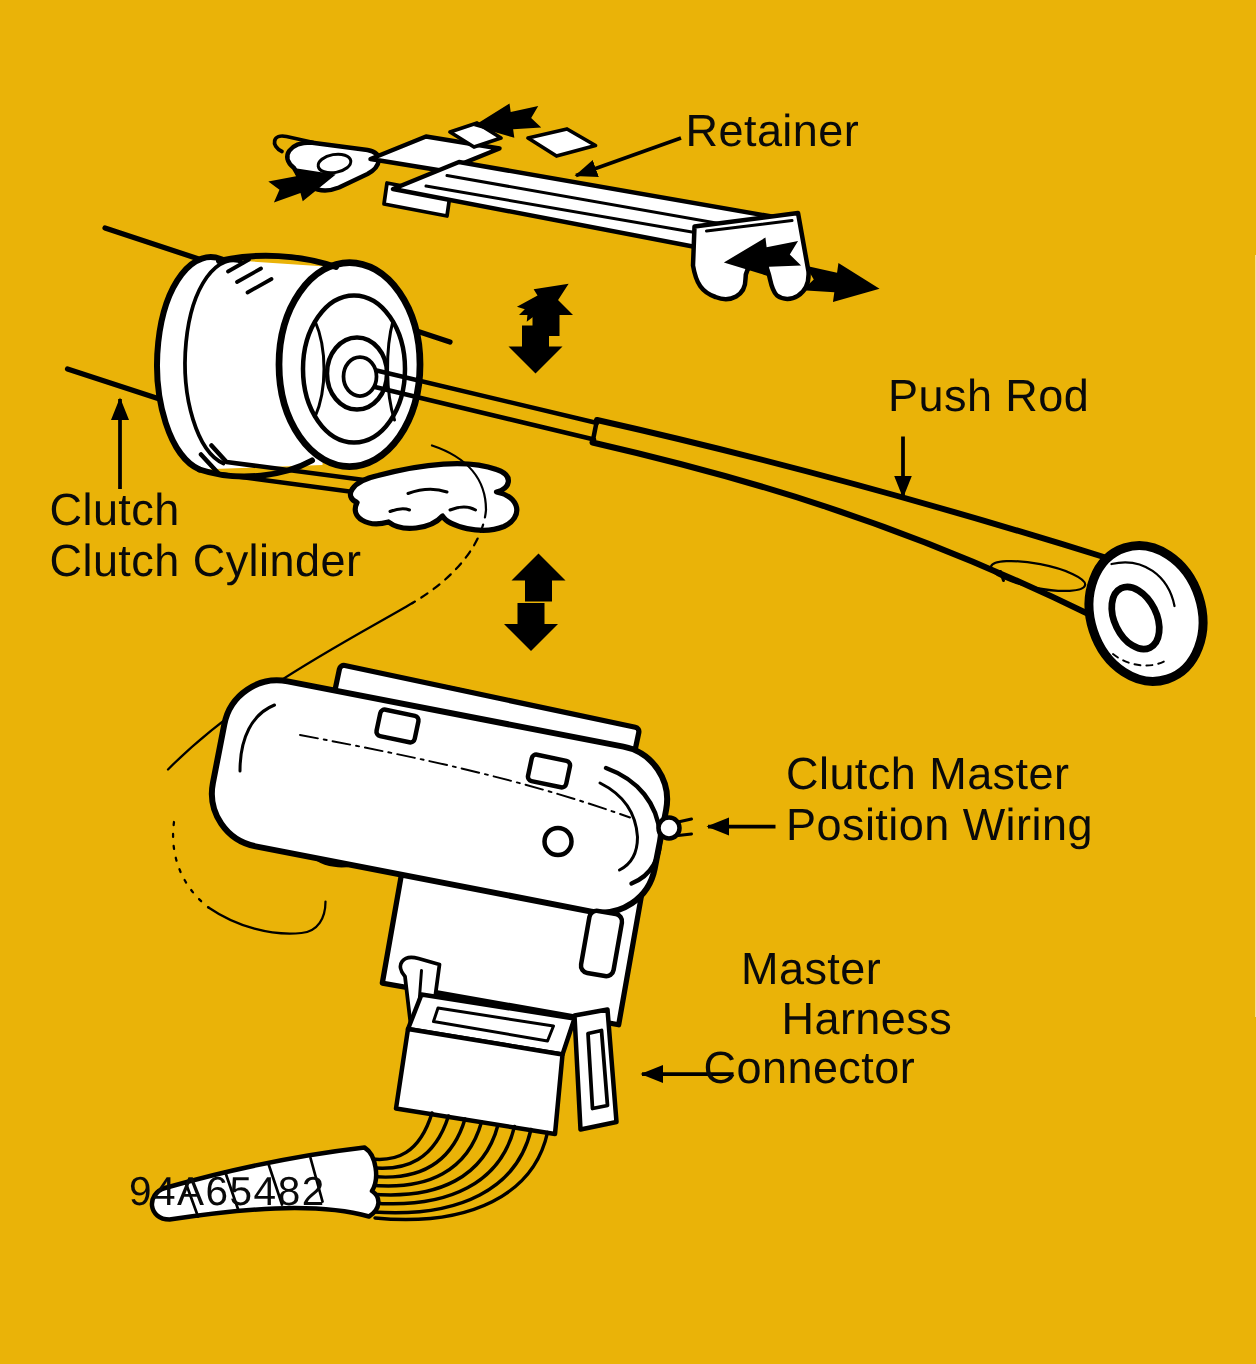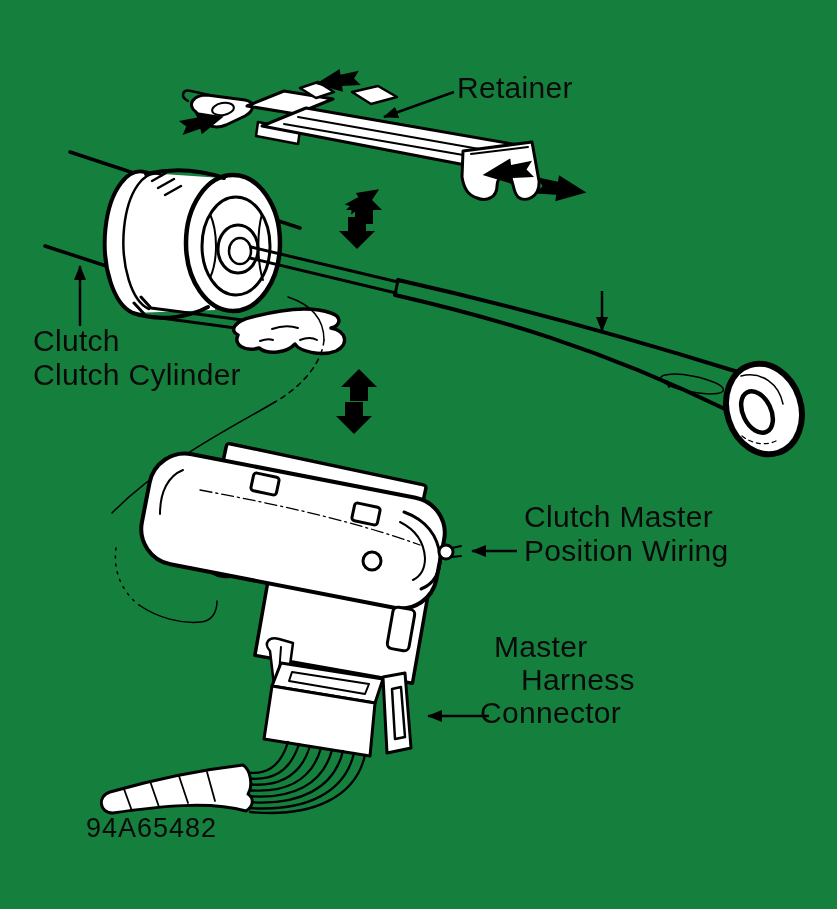--- a/index.html
+++ b/index.html
@@ -1,17 +1,17 @@
 <!DOCTYPE html>
 <html><head>
 <meta charset="utf-8">
 <style>
   html,body{margin:0;padding:0;background:#fff;}
   .stage{
-    position:relative;width:837px;height:909px;background:#15803d;overflow:hidden;
+    position:relative;width:837px;height:909px;background:#eab308;overflow:hidden;
     font-family:"Liberation Sans","DejaVu Sans",sans-serif;color:#000;
   }
   .stage svg{position:absolute;left:0;top:0;}
   .lbl{position:absolute;font-size:30px;line-height:32px;white-space:nowrap;letter-spacing:0.3px;color:#0a0a0a;}
   .pn{position:absolute;font-size:27px;letter-spacing:1px;color:#0a0a0a;}
 </style>
 </head>
 <body>
 
 <div class="stage">
@@ -146,31 +146,32 @@
     <g stroke="#000" stroke-width="2.5" fill="none">
       <line x1="454" y1="92" x2="384" y2="117" marker-end="url(#ah)"></line>
       <line x1="602" y1="291" x2="602" y2="331" marker-end="url(#ah)"></line>
       <line x1="80" y1="326" x2="80" y2="266" marker-end="url(#ah)"></line>
       <line x1="517" y1="551" x2="472" y2="551" marker-end="url(#ah)"></line>
       <line x1="489" y1="716" x2="428" y2="716" marker-end="url(#ah)"></line>
     </g>
   </svg>
 
   <div class="lbl" style="left:457px;top:72px">Retainer</div>
+  <div class="lbl" style="left:592px;top:249px">Push Rod</div>
 
   <div>
     <div class="lbl" style="left:33px;top:325px">Clutch</div>
     <div class="lbl" style="left:33px;top:359px">Clutch Cylinder</div>
   </div>
 
   <div>
     <div class="lbl" style="left:524px;top:501px">Clutch Master</div>
     <div class="lbl" style="left:524px;top:535px">Position Wiring</div>
   </div>
 
   <div>
     <div class="lbl" style="left:494px;top:631px">Master</div>
     <div class="lbl" style="left:521px;top:664px">Harness</div>
-    <div class="lbl" style="left:480px;top:697px">Connector</div>
+    <div class="lbl" style="left:469px;top:697px">Connector</div>
   </div>
 
-  <div class="pn" style="left:86px;top:813px">94A65482</div>
+  <div class="pn" style="left:86px;top:779px">94A65482</div>
 </div>
 
 </body></html>

